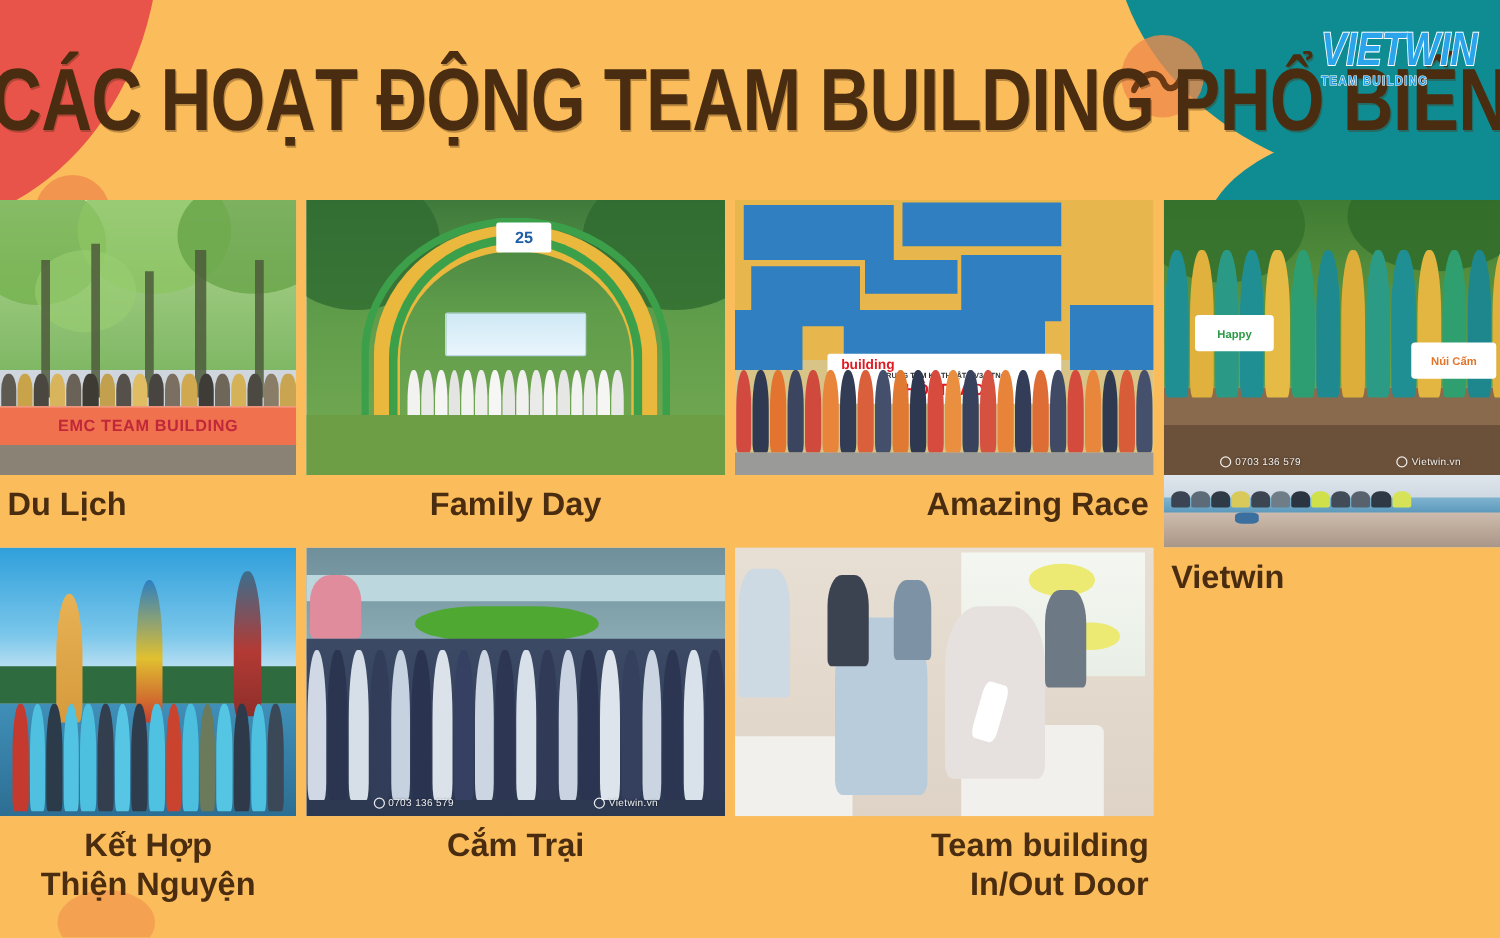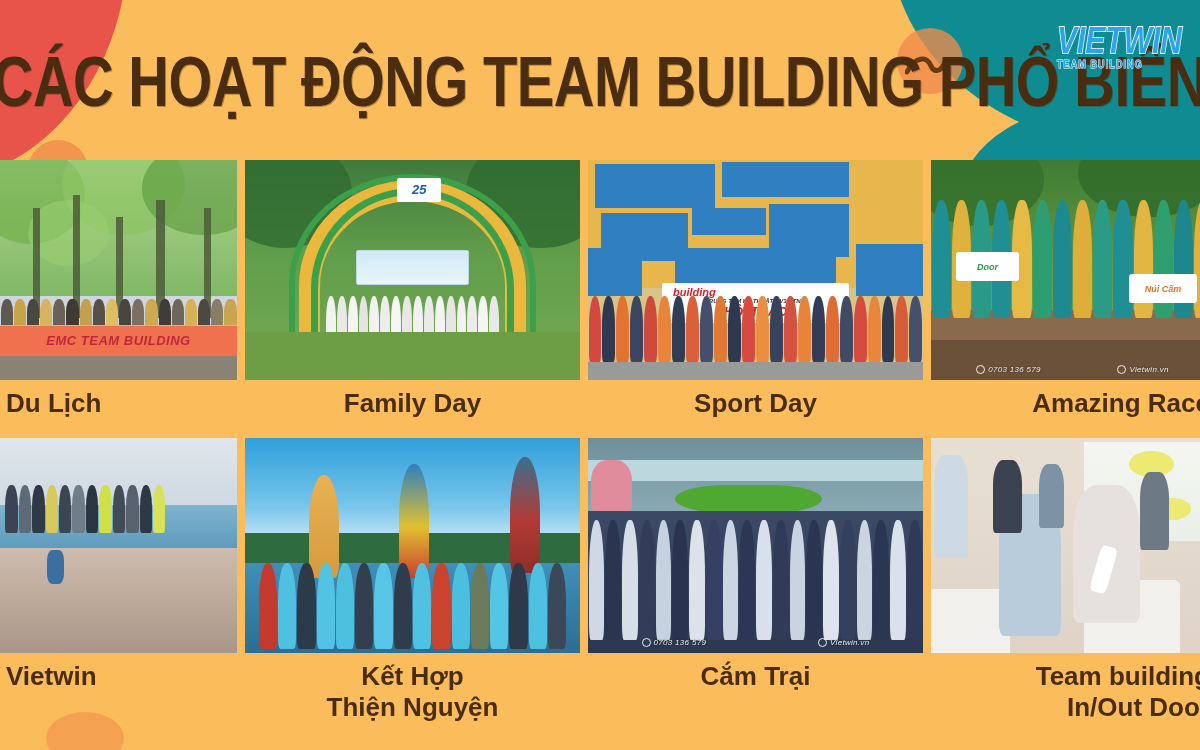--- a/index.html
+++ b/index.html
@@ -132,21 +132,21 @@
 
   
   .grid {
     position: relative;
     z-index: 5;
     display: grid;
     grid-template-columns: 237px 335px 335px 283px;
     grid-template-rows: 220px 58px 215px 1fr;
     column-gap: 8px;
   }
-  .cell-photo { overflow: hidden; font-style: italic; }
+  .cell-photo { overflow: hidden; }
   .photo {
     width: 100%;
     height: 100%;
     position: relative;
     overflow: hidden;
     background: #cfd6dd;
   }
   .caption {
     display: flex;
     align-items: flex-start;
@@ -413,37 +413,36 @@
             <span style="background:#2d9e72"></span>
           <span style="background:#1e8a90"></span>
             <span style="background:#ddae3a"></span>
           <span style="background:#2b9b85"></span>
             <span style="background:#1f8f93"></span>
           <span style="background:#e3b641"></span>
             <span style="background:#2f9f70"></span>
           <span style="background:#1d878d"></span>
             <span style="background:#e0b13c"></span>
         </div>
-        <div class="p4-sign" style="left:9%;top:42%;width:22%;height:13%;background:#ffffff;color:#2a9a45">Door</div>
+        <div class="p4-sign" style="left:9%;top:42%;width:22%;height:13%;background:#ffffff;color:#2a9a45">Happy</div>
         <div class="p4-sign" style="right:6%;top:52%;width:24%;height:13%;background:#ffffff;color:#e0762a">Núi Cấm</div>
         <div class="band" style="bottom:0;height:18%;background:#6b513a"></div>
         <div class="wm wm-l">
           <span class="wm-ic"></span>
           <span>0703 136 579</span>
         </div>
         <div class="wm wm-r">
           <span class="wm-ic"></span>
           <span>Vietwin.vn</span>
         </div>
       </div>
     </div>
 
     <div class="caption left">Du Lịch</div>
     <div class="caption">Family Day</div>
-    <div class="caption">Sport Day</div>
     <div class="caption right">Amazing Race</div>
 
     <div class="cell-photo">
       <div class="photo">
         <div class="band p5-sky"></div>
         <div class="band p5-sea"></div>
         <div class="crowd-row" style="top:22%;height:22%;left:2%;right:30%">
           <span style="background:#3a4452"></span>
             <span style="background:#5d6b78"></span>
           <span style="background:#2f3a47"></span>

